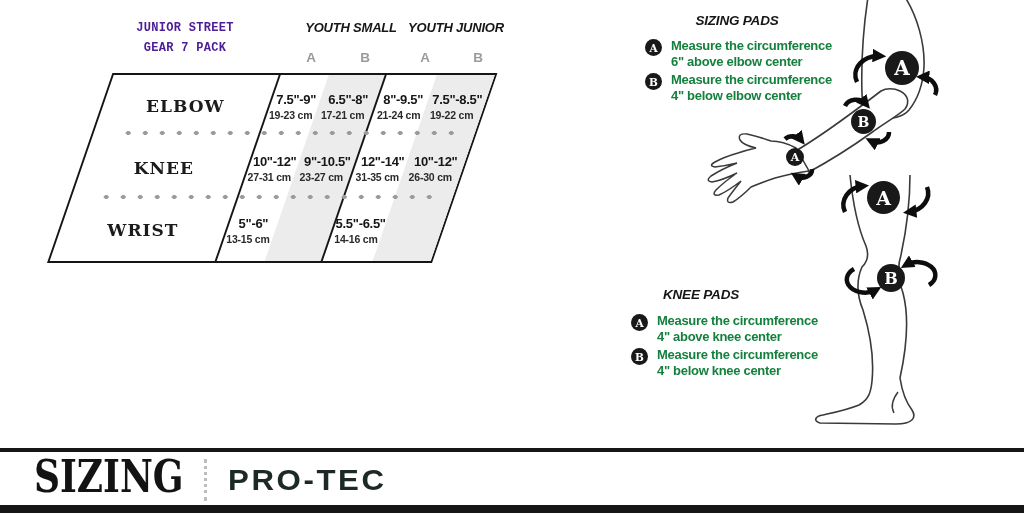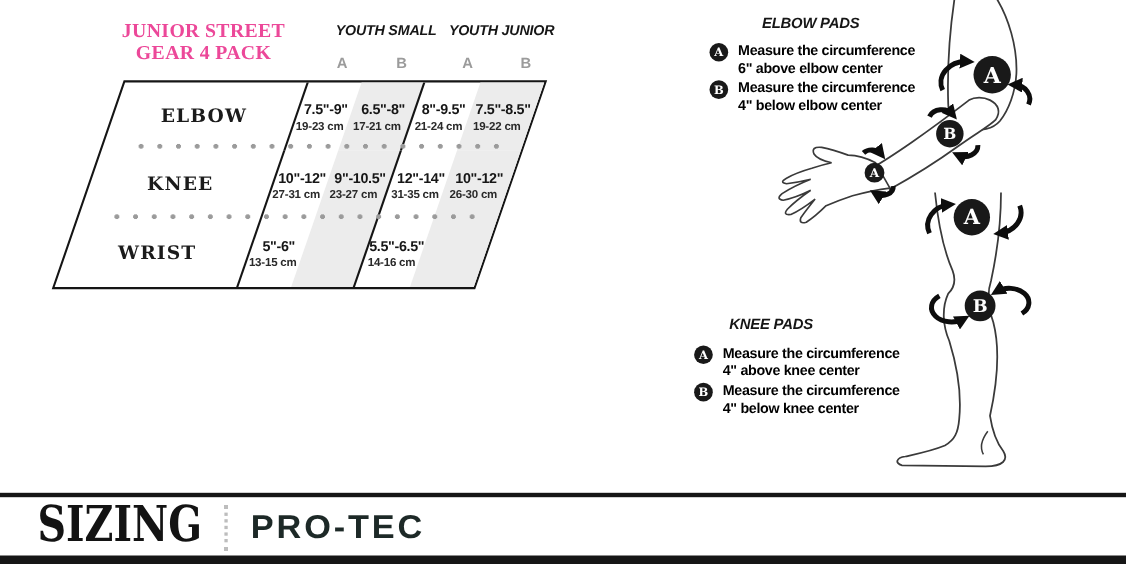--- a/index.html
+++ b/index.html
@@ -1,22 +1,22 @@
 <!DOCTYPE html>
 <html><head>
 <meta charset="utf-8">
 <style>
   html,body{margin:0;padding:0;background:#fff;}
   .canvas{position:relative;width:1024px;height:513px;background:#fff;overflow:hidden;
           font-family:"Liberation Sans",sans-serif;color:#161616;}
 
   
   .product-title{position:absolute;left:92px;top:19px;width:186px;text-align:center;
-    font-family:Liberation Serif, serif;font-weight:bold;font-size:18px;line-height:19.5px;
-    letter-spacing:.3px;color:#ec4899;}
+    font-family:Liberation Mono, monospace;font-weight:bold;font-size:12px;line-height:19.5px;
+    letter-spacing:.3px;color:#4c1d95;}
 
   
   .group-label{position:absolute;top:20px;width:116px;text-align:center;
     font-style:italic;font-weight:bold;font-size:13px;letter-spacing:-.2px;}
   .group-small{left:293px;}
   .group-medium{left:398px;}
   .col-letter{position:absolute;top:50px;width:22px;text-align:center;
     font-weight:bold;font-size:13.5px;color:#9b9b9b;}
   .cl-0{left:300px;}.cl-1{left:354px;}.cl-2{left:414px;}.cl-3{left:467px;}
 
@@ -41,21 +41,21 @@
 
   
   .guide-title{position:absolute;width:180px;text-align:center;font-style:italic;
     font-weight:bold;font-size:13.5px;letter-spacing:-.2px;}
   .elbow-title{left:647px;top:13px;}
   .knee-title{left:611px;top:287px;}
   .guide-item{position:absolute;display:flex;align-items:flex-start;gap:9px;}
   .g-badge{width:17px;height:17px;border-radius:50%;background:#191919;color:#fff;flex:0 0 17px;
     display:flex;align-items:center;justify-content:center;
     font-family:"DejaVu Serif",serif;font-weight:bold;font-size:10.5px;margin-top:1px;}
-  .g-text{font-weight:bold;font-size:13px;line-height:15.5px;letter-spacing:-.3px;color:#000000;}
+  .g-text{font-weight:bold;font-size:13px;line-height:15.5px;letter-spacing:-.3px;color:#15803d;}
   .el-a{left:645px;top:38px;}  .el-b{left:645px;top:72px;}
   .kn-a{left:631px;top:313px;} .kn-b{left:631px;top:347px;}
 
   
   .fig-badge{position:absolute;background:#191919;color:#fff;border-radius:50%;
     display:flex;align-items:center;justify-content:center;
     font-family:"DejaVu Serif",serif;font-weight:bold;z-index:3;}
   .fb-arm-a{left:885px;top:51px;width:34px;height:34px;font-size:20px;}
   .fb-arm-b{left:851px;top:109px;width:25px;height:25px;font-size:14px;}
   .fb-arm-wrist{left:786px;top:148px;width:18px;height:18px;font-size:11px;}
@@ -77,21 +77,21 @@
   .brand-logo{position:absolute;left:228px;top:463px;font-weight:bold;font-size:30px;
     letter-spacing:2.5px;color:#1d2927;transform:scaleX(1.04);transform-origin:0 0;}
 </style>
 </head>
 <body>
 
 <div class="canvas">
 
   <div class="product-title">
     <div>JUNIOR STREET</div>
-    <div>GEAR 4 PACK</div>
+    <div>GEAR 7 PACK</div>
   </div>
 
   <div class="group-label group-small">YOUTH SMALL</div>
   <div class="group-label group-medium">YOUTH JUNIOR</div>
   <div class="col-letter cl-0">A</div>
   <div class="col-letter cl-1">B</div>
   <div class="col-letter cl-2">A</div>
   <div class="col-letter cl-3">B</div>
 
   <div class="size-table">
@@ -147,21 +147,21 @@
     <div class="cell">
       <div class="unskew val-in">5.5"-6.5"</div>
       <div class="unskew val-cm">14-16 cm</div>
     </div>
     <div class="cell col-b"></div>
 
     <div class="dots dots-1"></div>
     <div class="dots dots-2"></div>
   </div>
 
-  <div class="guide-title elbow-title">ELBOW PADS</div>
+  <div class="guide-title elbow-title">SIZING PADS</div>
   <div class="guide-item el-a">
     <div class="g-badge">A</div>
     <div class="g-text">
       <div>Measure the circumference</div>
       <div>6" above elbow center</div>
     </div>
   </div>
   <div class="guide-item el-b">
     <div class="g-badge">B</div>
     <div class="g-text">

